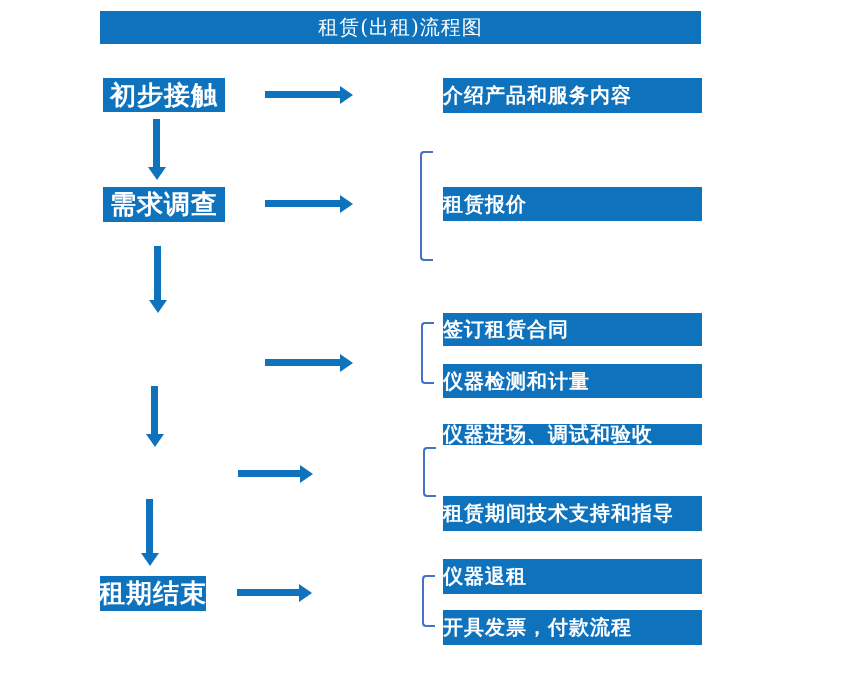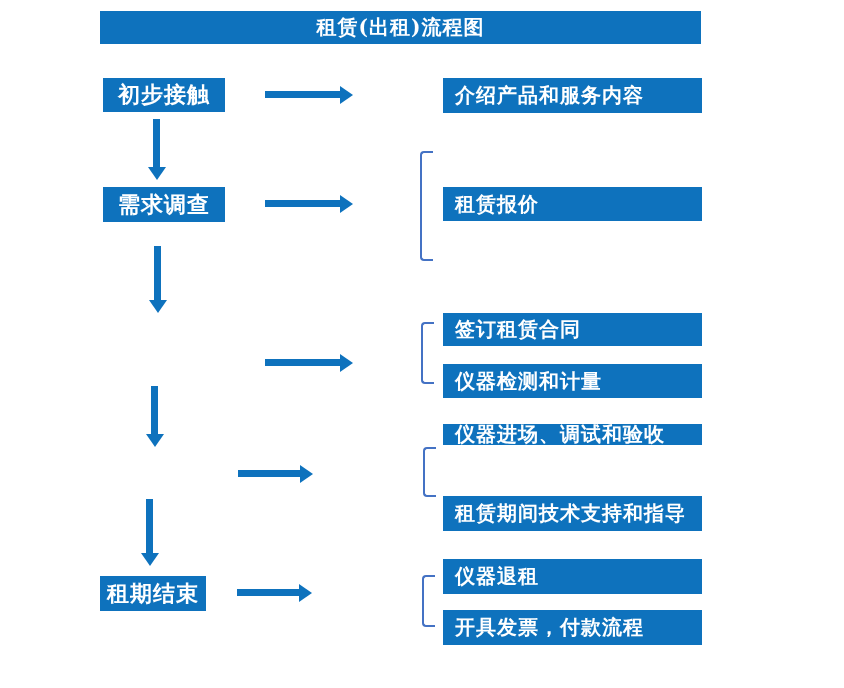--- a/index.html
+++ b/index.html
@@ -9,30 +9,30 @@
   }
   *{margin:0;padding:0;box-sizing:border-box;}
   body{background:#ffffff;font-family:"DejaVu Serif", serif;}
   .canvas{
     position:relative;width:844px;height:688px;background:#ffffff;overflow:hidden;
   }
   .title-bar{
     position:absolute;left:100px;top:11px;width:601px;height:33px;
     background:var(--blue);color:var(--white);
     display:flex;align-items:center;justify-content:center;
-    font-size:20px;font-weight:bold;letter-spacing:1px;
+    font-size:20px;font-weight:normal;letter-spacing:1px;
   }
   .stage{
     position:absolute;background:var(--blue);color:var(--white);
     display:flex;align-items:center;justify-content:center;
-    font-size:22px;font-weight:bold;letter-spacing:1px;white-space:nowrap;
+    font-size:26px;font-weight:bold;letter-spacing:1px;white-space:nowrap;
   }
   .out{
     position:absolute;left:443px;width:259px;background:var(--blue);color:var(--white);
-    display:flex;align-items:center;padding-left:12px;
+    display:flex;align-items:center;
     font-size:20px;font-weight:bold;letter-spacing:1px;white-space:nowrap;
   }
   .varrow{position:absolute;width:18px;}
   .varrow .shaft{position:absolute;left:5px;top:0;width:7px;bottom:12px;background:var(--blue);}
   .varrow .head{position:absolute;left:0;bottom:0;width:0;height:0;
     border-left:9px solid transparent;border-right:9px solid transparent;
     border-top:13px solid var(--blue);}
   .harrow{position:absolute;height:18px;}
   .harrow .shaft{position:absolute;top:5px;left:0;right:12px;height:7px;background:var(--blue);}
   .harrow .head{position:absolute;right:0;top:0;width:0;height:0;

